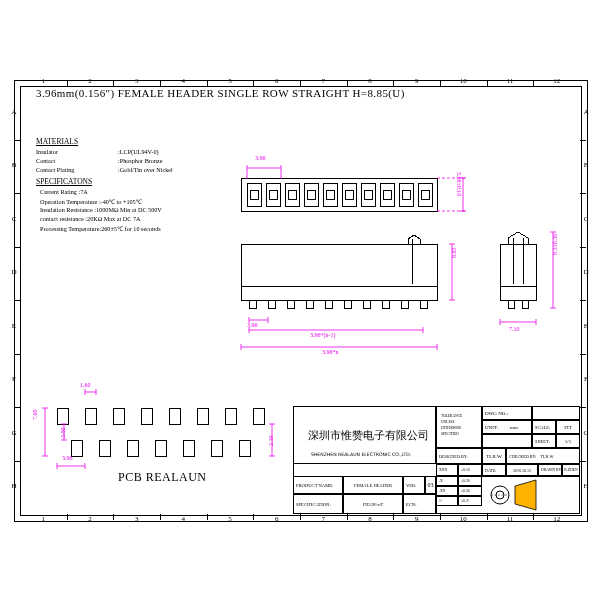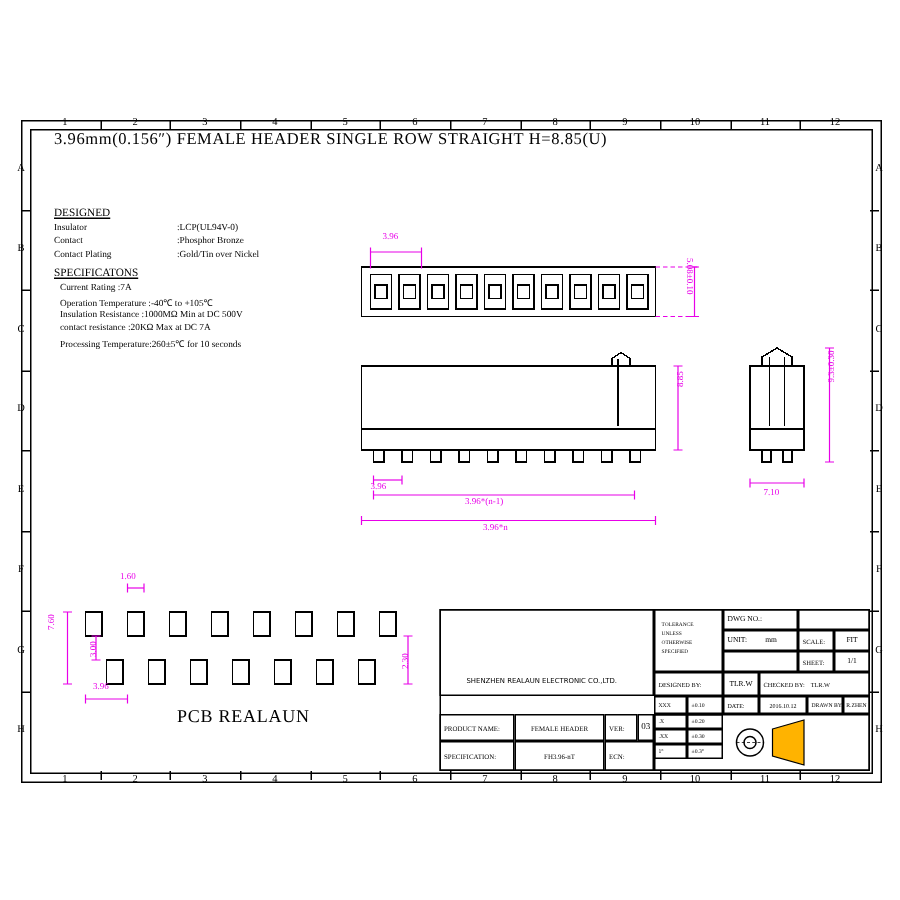--- a/index.html
+++ b/index.html
@@ -123,21 +123,21 @@
       <div class="tick" style="left: 14px; top: 353.5px; height: 1px; width: 6px;"></div>
       <div class="tick" style="left: 580px; top: 353.5px; height: 1px; width: 6px;"></div>
       <div class="tick" style="left: 14px; top: 407px; height: 1px; width: 6px;"></div>
       <div class="tick" style="left: 580px; top: 407px; height: 1px; width: 6px;"></div>
       <div class="tick" style="left: 14px; top: 460.5px; height: 1px; width: 6px;"></div>
       <div class="tick" style="left: 580px; top: 460.5px; height: 1px; width: 6px;"></div>
     </div>
 
   <div class="maintitle">3.96mm(0.156″)  FEMALE HEADER SINGLE ROW STRAIGHT H=8.85(U)</div>
 
-  <div class="sec-head" style="left:36px;top:137px;">DESIGNED</div>
+  <div class="sec-head" style="left:36px;top:137px;">MATERIALS</div>
   <div class="spec-line" style="left:36px;top:148px;">Insulator</div>
   <div class="spec-line" style="left:118px;top:148px;">:LCP(UL94V-0)</div>
   <div class="spec-line" style="left:36px;top:157px;">Contact</div>
   <div class="spec-line" style="left:118px;top:157px;">:Phosphor Bronze</div>
   <div class="spec-line" style="left:36px;top:166px;">Contact Plating</div>
   <div class="spec-line" style="left:118px;top:166px;">:Gold/Tin over Nickel</div>
 
   <div class="sec-head" style="left:36px;top:177px;">SPECIFICATONS</div>
   <div class="spec-line" style="left:40px;top:188px;">Current Rating         :7A</div>
   <div class="spec-line" style="left:40px;top:197px;">Operation Temperature :-40℃ to +105℃</div>
@@ -273,20 +273,21 @@
   <div class="magtxt" style="left:32px;top:420px;transform:rotate(-90deg);transform-origin:left top;">7.60</div>
   <div class="magtxt" style="left:60px;top:438px;transform:rotate(-90deg);transform-origin:left top;">3.00</div>
   <div class="magtxt" style="left:268px;top:446px;transform:rotate(-90deg);transform-origin:left top;">2.30</div>
   <div class="magtxt" style="left:62px;top:455px;">3.96</div>
 
   <div class="pcblabel" style="left:118px;top:470px;">PCB REALAUN</div>
 
   <div class="tb" style="left:293px;top:406px;width:287px;height:108px;"></div>
 
   <div class="tb-cell ctr" style="left:293px;top:406px;width:143px;height:58px;"></div>
+  <div class="cn-name" style="left:308px;top:428px;">深圳市惟赞电子有限公司</div>
   <div class="cn-sub" style="left:311px;top:452px;">SHENZHEN REALAUN ELECTRONIC CO.,LTD.</div>
 
   <div class="tb-cell" style="left:436px;top:406px;width:46px;height:42px;font-size:3.6px;line-height:6px;display:block;padding-top:6px;padding-left:4px;">
     <span style="white-space:pre-line;">TOLERANCE
 UNLESS
 OTHERWISE
 SPECIFIED</span>
   </div>
 
   <div class="tb-cell" style="left:482px;top:406px;width:50px;height:14px;">

